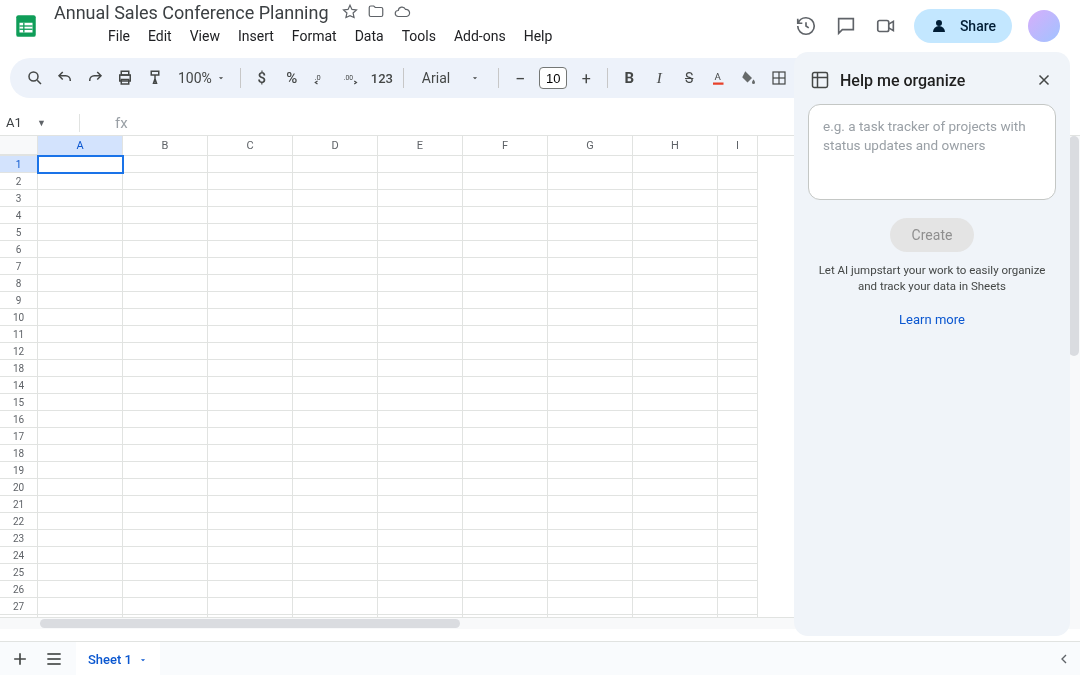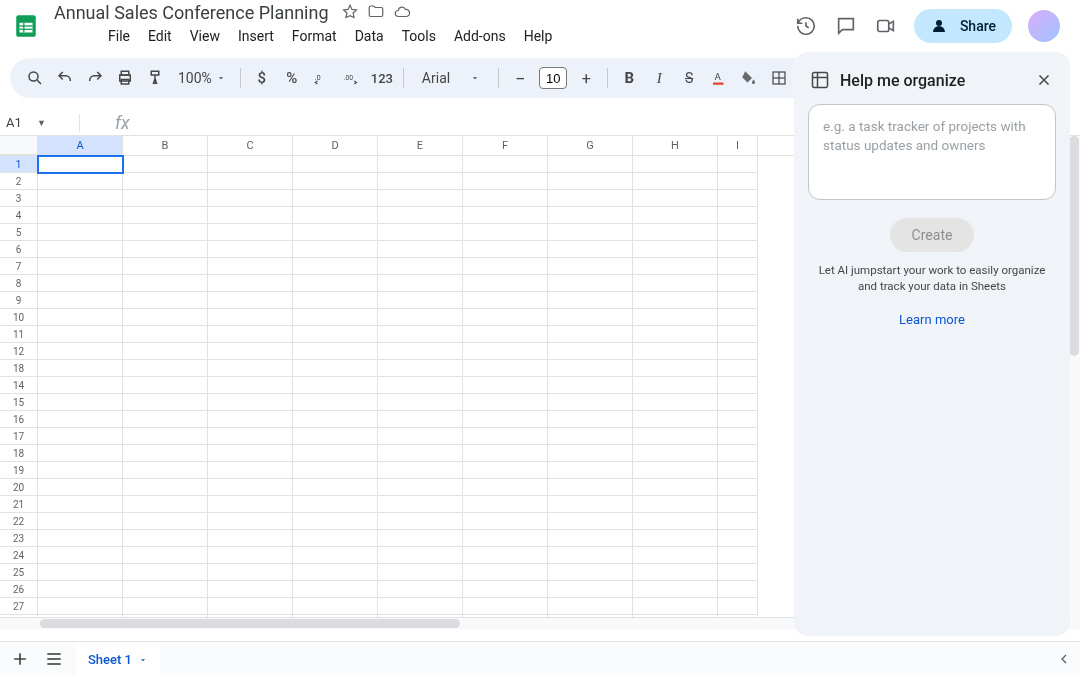--- a/index.html
+++ b/index.html
@@ -48,21 +48,21 @@
 .tb-sep { width:1px; height:20px; background:#c7c7c7; margin:0 4px;}
 .zoom-sel { display:flex;align-items:center;gap:4px;padding:0 6px;color:#444746;font-size:14px;}
 .font-sel { display:flex;align-items:center;gap:20px;padding:0 10px;color:#444746;font-size:14px;}
 .fontsize-box { display:flex; align-items:center; gap:6px; }
 .fontsize-input { width:28px;height:22px;border:1px solid #747775;border-radius:4px;text-align:center;font-size:13px;background:#fff;}
 .tb-right { margin-left:auto; display:flex;align-items:center;gap:4px;}
 .namebox-row { display:flex;align-items:center;border-bottom:1px solid #e1e3e1;height:26px;gap:25px;}
 .namebox { width:52px;padding:0 6px;font-size:13px;color:#3c4043;display:flex;align-items:center;justify-content:space-between;}
 .namebox-caret{ font-size:9px;color:#5f6368;}
 .fx-sep { width:1px;height:18px;background:#e1e3e1;margin:0 6px 0 2px;}
-.fx { font-style:italic;color:#9aa0a6;font-size:18px;padding:0 4px;}
+.fx { color:#9aa0a6;font-size:15px;padding:0 4px;}
 .sheet-area { position:relative; display:flex; height:493px;}
 .grid-col { flex:1; overflow:hidden; position:relative;}
 .col-headers{ display:flex; height:20px; background:#fff; border-bottom:1px solid #e1e3e1; font-size:11px; color:#5f6368;}
 .corner{ width:38px;border-right:1px solid #e1e3e1;border-bottom:1px solid #e1e3e1;background:#f8f9fa;}
 .col-h{ width:85px;border-right:1px solid #e1e3e1;text-align:center;line-height:20px;background:#fff;}
 .col-h.sel{ background:#d3e3fd; color:#0b57d0;}
 .row{ display:flex; height:17px;}
 .row-h{ width:38px;border-right:1px solid #e1e3e1;border-bottom:1px solid #e1e3e1;font-size:10px;color:#5f6368;text-align:center;line-height:17px;background:#fff;}
 .row-h.sel{ background:#d3e3fd; color:#0b57d0;}
 .cell{ width:85px;border-right:1px solid #e1e3e1;border-bottom:1px solid #e1e3e1;background:#fff;}

